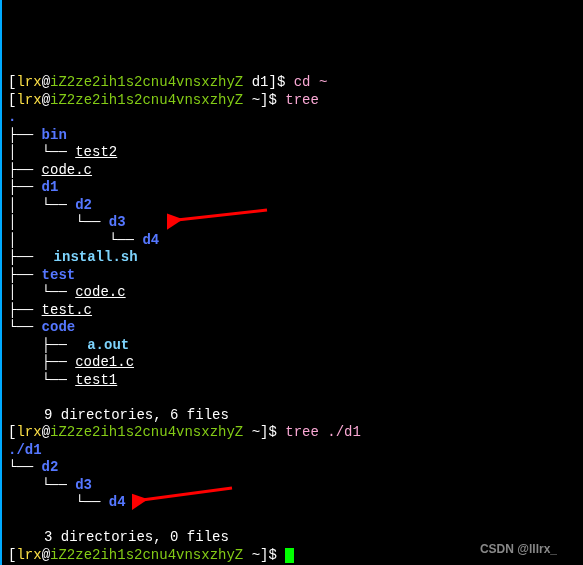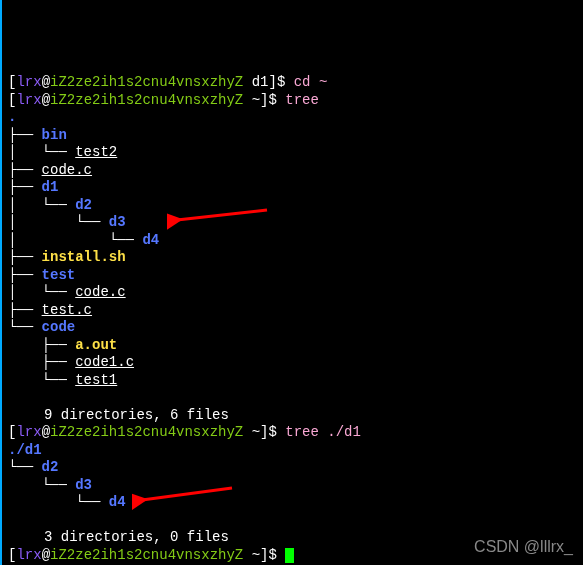--- a/index.html
+++ b/index.html
@@ -10,44 +10,45 @@
       color: #fff;
       width: 583px;
       height: 565px;
       position: relative;
       border-left: 2px solid #0af;
       padding: 4px 6px;
       line-height: 1.25;
       white-space: pre;
     }
     .bracket { color: #fff; }
-    .user { color: #8b5cf6; }
+    .user { color: #fde047; }
     .at { color: #fff; }
     .host { color: #84cc16; }
     .path { color: #fff; }
     .cmd { color: #f9a8d4; }
     .dir { color: #5577ff; font-weight: bold; }
-    .exec { color: #fde047; font-weight: bold; }
+    .exec { color: #7dd3fc; font-weight: bold; margin-left: 12px; }
     .file { color: #fff; text-decoration: underline; }
     .tree-line { color: #fff; }
     .summary { color: #fff; margin-left: 36px; }
     .cursor {
       display: inline-block;
       width: 9px;
       height: 15px;
       background: #00ff00;
       vertical-align: text-bottom;
     }
     .watermark {
       position: absolute;
       bottom: 8px;
-      right: 10px;
+      right: 26px;
       color: #888;
-      font-size: 16px;
+      font-size: 12px;
       font-family: Arial, sans-serif;
+      font-weight: bold;
     }
     .arrow {
       position: absolute;
       pointer-events: none;
     }
   </style>
 </head>
 <body>
 
 

